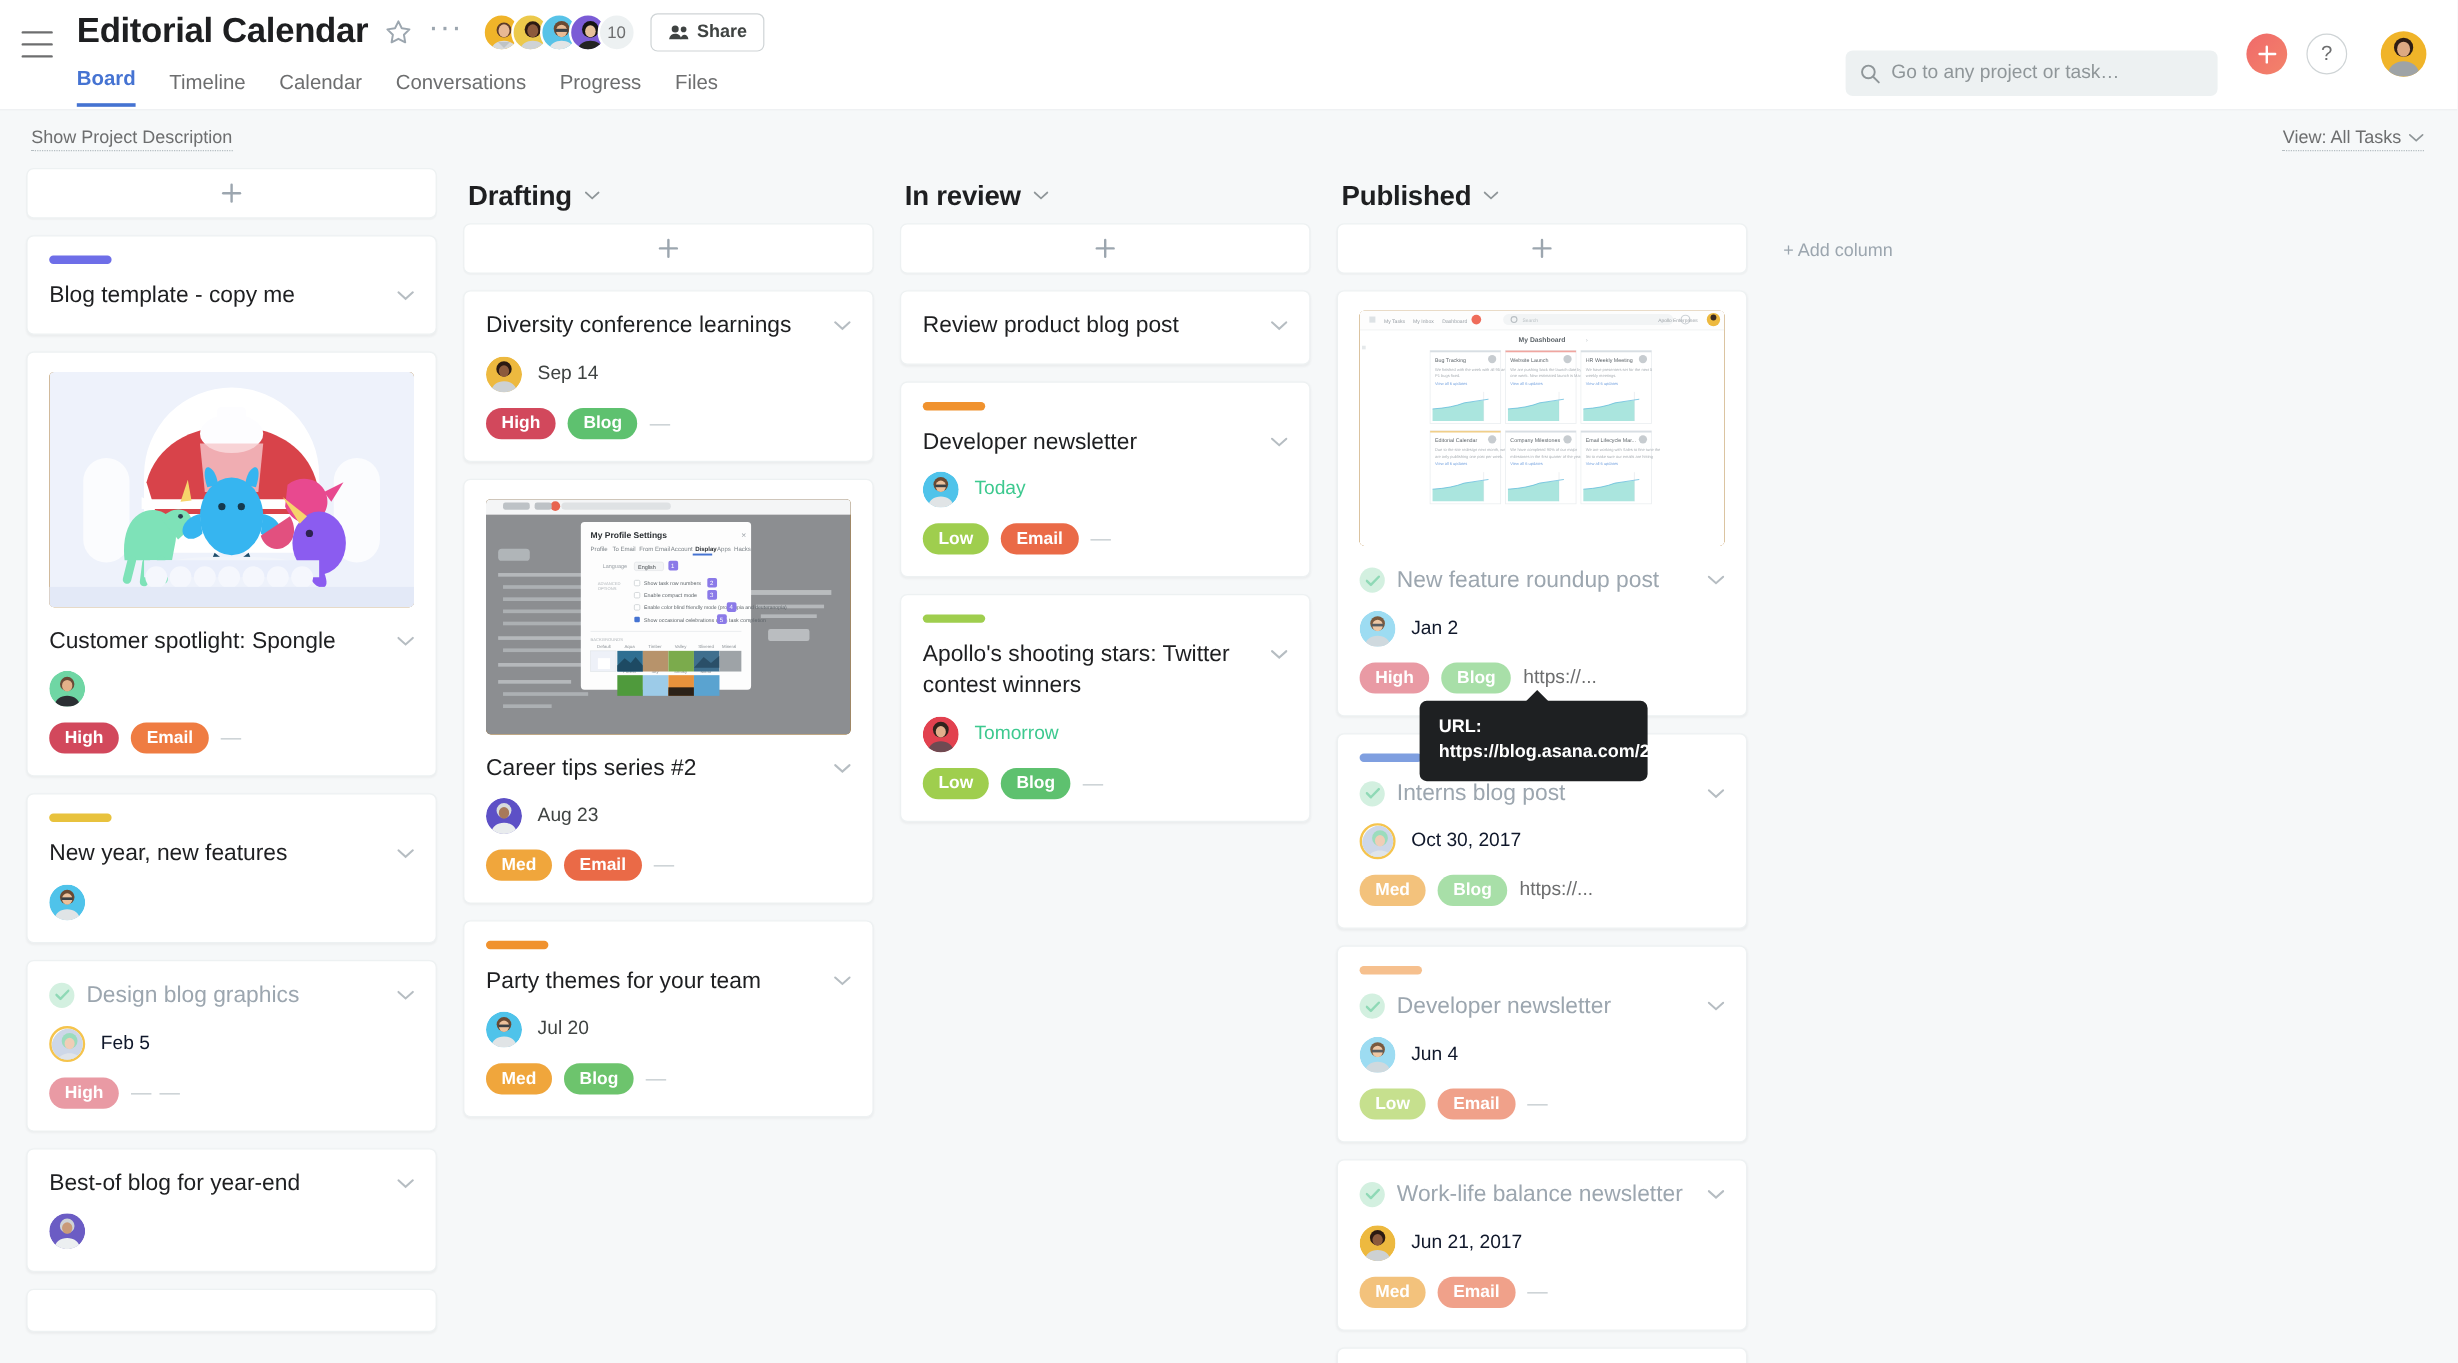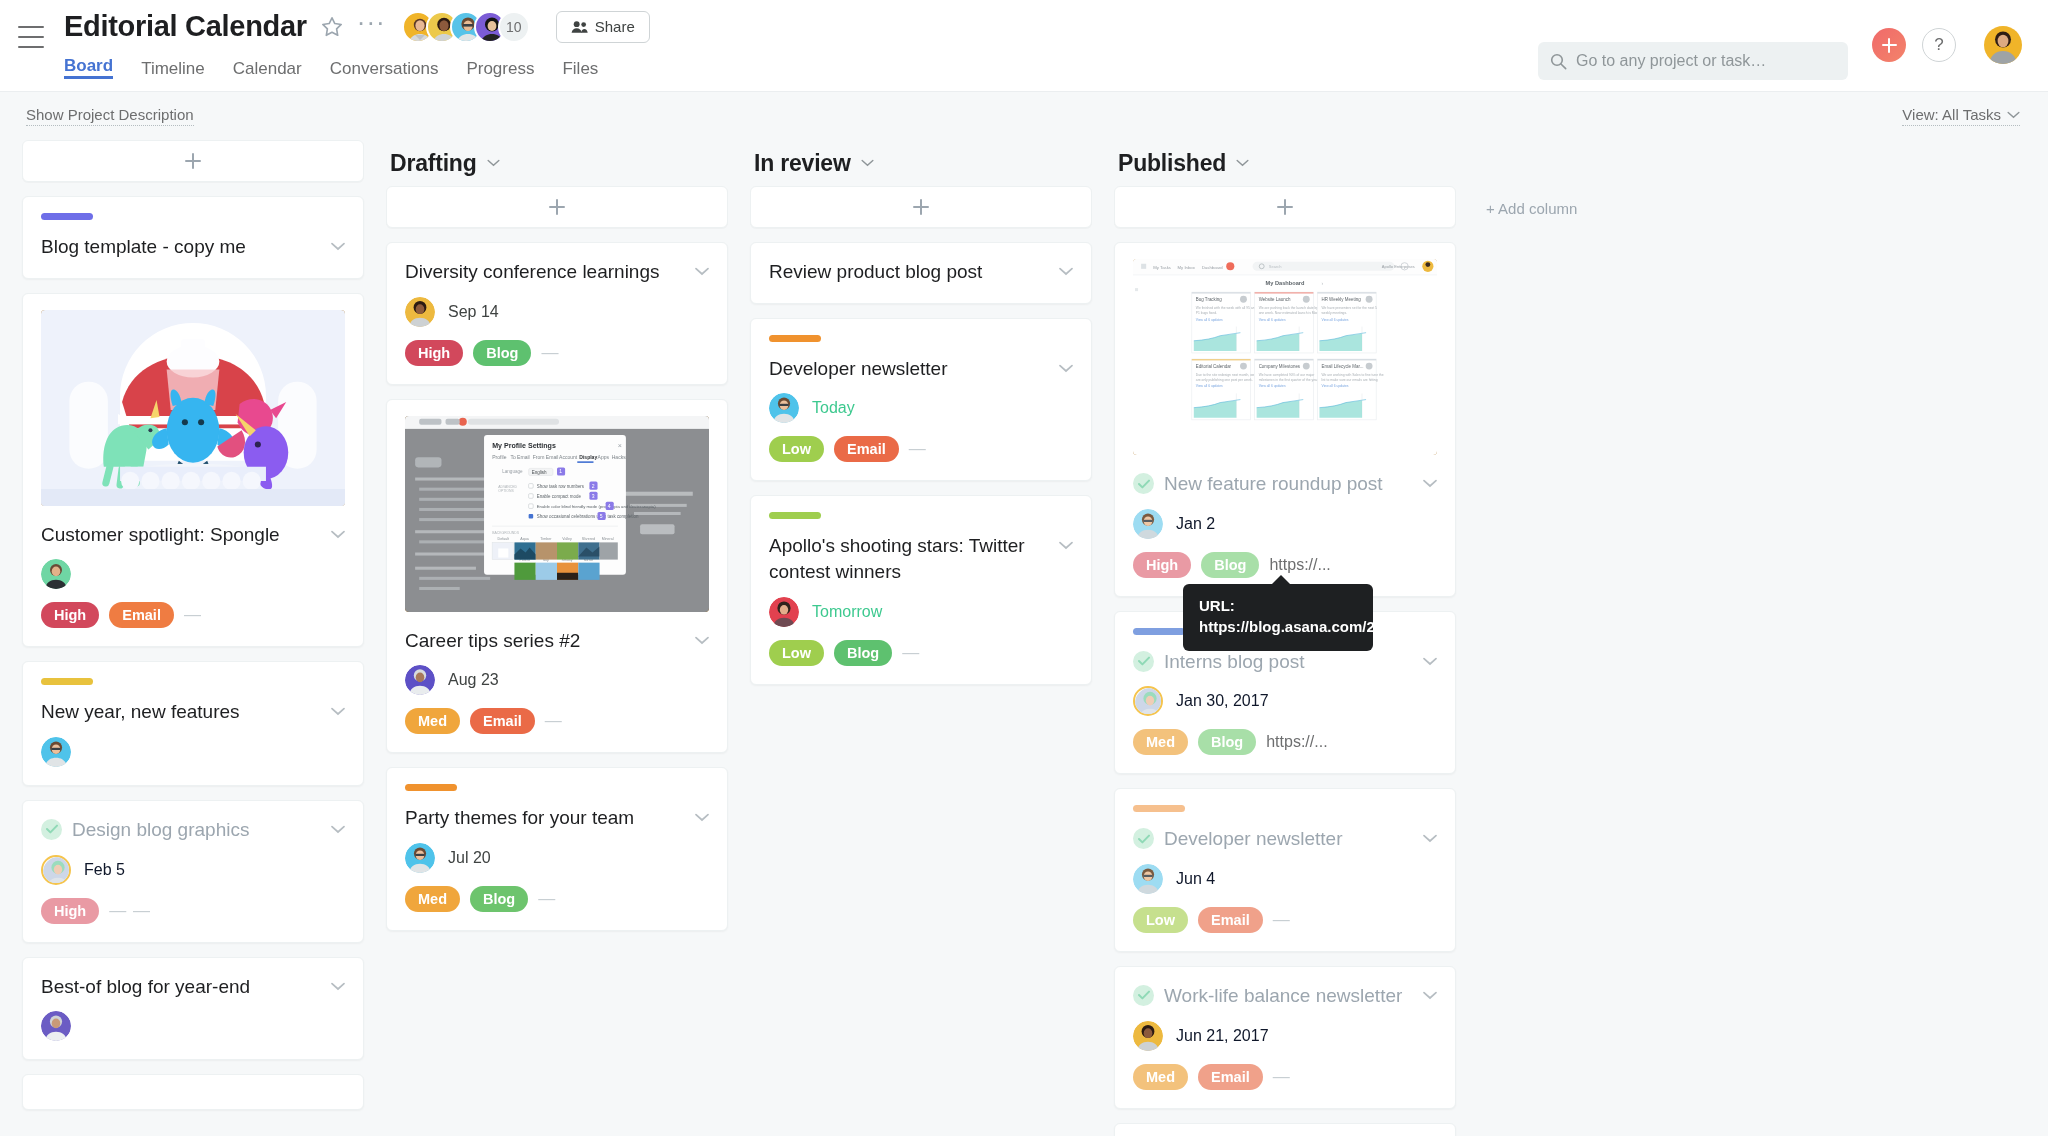--- a/index.html
+++ b/index.html
@@ -47,32 +47,32 @@
     flex: 0 0 auto;
   }
   .av:first-child { margin-left: 0; }
   .av-more {
     width: 32px; height: 32px; border-radius: 50%;
     background: #edf1f2; color: #6d6e6f; font-size: 14px;
     display:flex; align-items:center; justify-content:center;
     margin-left: -8px; border: 2px solid #fff; position: relative; z-index: 1;
   }
   .share-btn {
-    margin-left: 14px; height: 32px; padding: 0 14px;
+    height: 32px; padding: 0 14px;
     border: 1px solid #cfd4d6; border-radius: 6px; background: #fff;
     display: flex; align-items: center; gap: 7px; cursor: pointer;
-    font-size: 15px; color: #3f4342;
+    font-size: 15px; color: #3f4342; font-weight: bold;
   }
 
   .tabs {
     position: absolute; left: 64px; top: 56px;
     display: flex; align-items: flex-end; gap: 28px;
   }
   .tab {
-    font-size: 17px; color: #6d6e6f; 
+    font-size: 17px; color: #6d6e6f; padding-bottom: 10px;
     cursor: pointer; white-space: nowrap;
   }
   .tab.active { color: #4573d2; font-weight: 700; border-bottom: 3px solid #4573d2; }
 
   .search-box {
     position: absolute; right: 200px; top: 42px;
     width: 310px; height: 38px; background: #edf1f2; border-radius: 6px;
     display: flex; align-items: center; padding: 0 12px; gap: 9px; cursor: text;
   }
   .search-ph { color: #8f9699; font-size: 16px; }
@@ -830,21 +830,21 @@
               <path d="M1 1.6L7 7 13 1.6" fill="none" stroke="#b6bdc2" stroke-width="1.7" stroke-linecap="round"></path>
             </svg>
           </div>
           <div class="meta-row">
             <span class="assignee ring"><svg viewBox="0 0 30 30" width="30" height="30">
                 <circle cx="15" cy="15" r="15" fill="#cdd7e8"></circle>
                 <circle cx="15" cy="10.4" r="6.6" fill="#9bdcbd"></circle>
                 <ellipse cx="15" cy="12.6" rx="4.2" ry="4.8" fill="#f0cdb6"></ellipse>
                 <path d="M4 30c.9-6.4 5.4-9.3 11-9.3S25.1 23.6 26 30z" fill="#dfe4ea"></path>
               </svg></span>
-            <span class="due red-fade">Jan 30, 2017</span>
+            <span class="due red-fade">Oct 30, 2017</span>
           </div>
           <div class="tags">
             <span class="tag" style="background:#f3c27c">Med</span>
             <span class="tag" style="background:#a8dfa8">Blog</span>
             <span class="urltxt">https://...</span>
           </div>
         </div>
         <div class="card done">
           <div class="colorbar" style="background:#f6c08e"></div>
           <div class="card-title-row">

